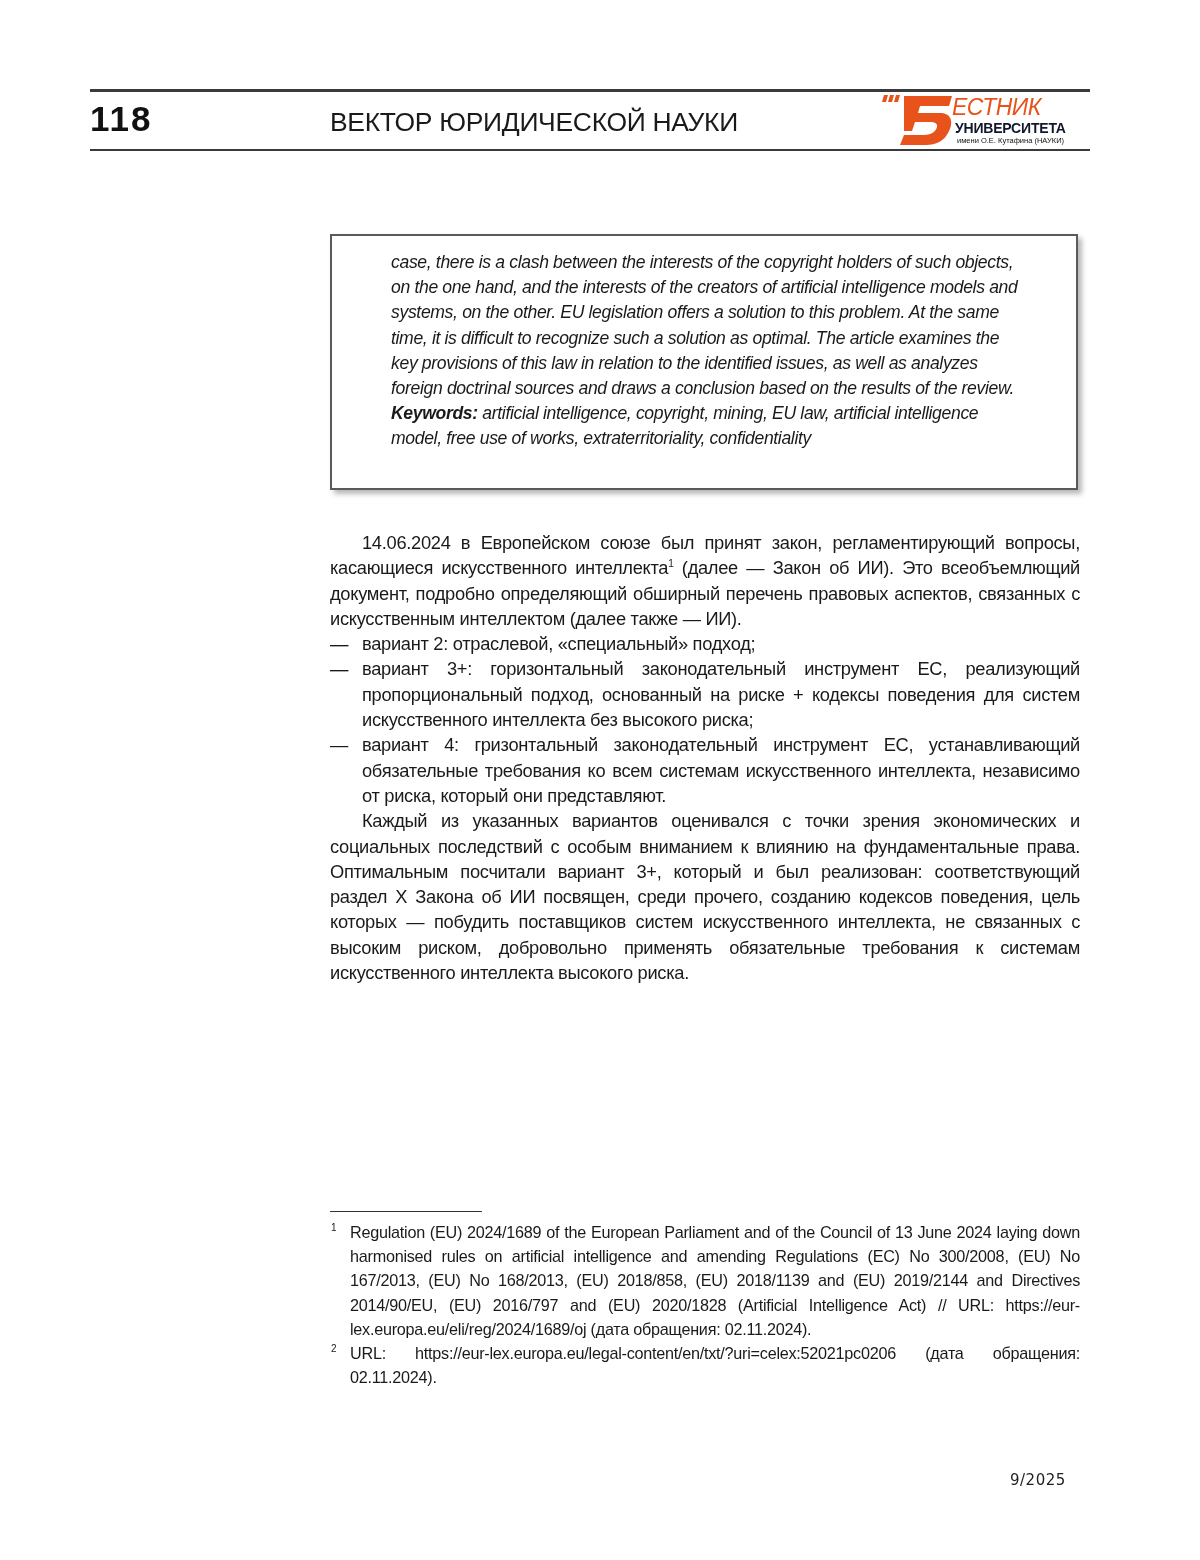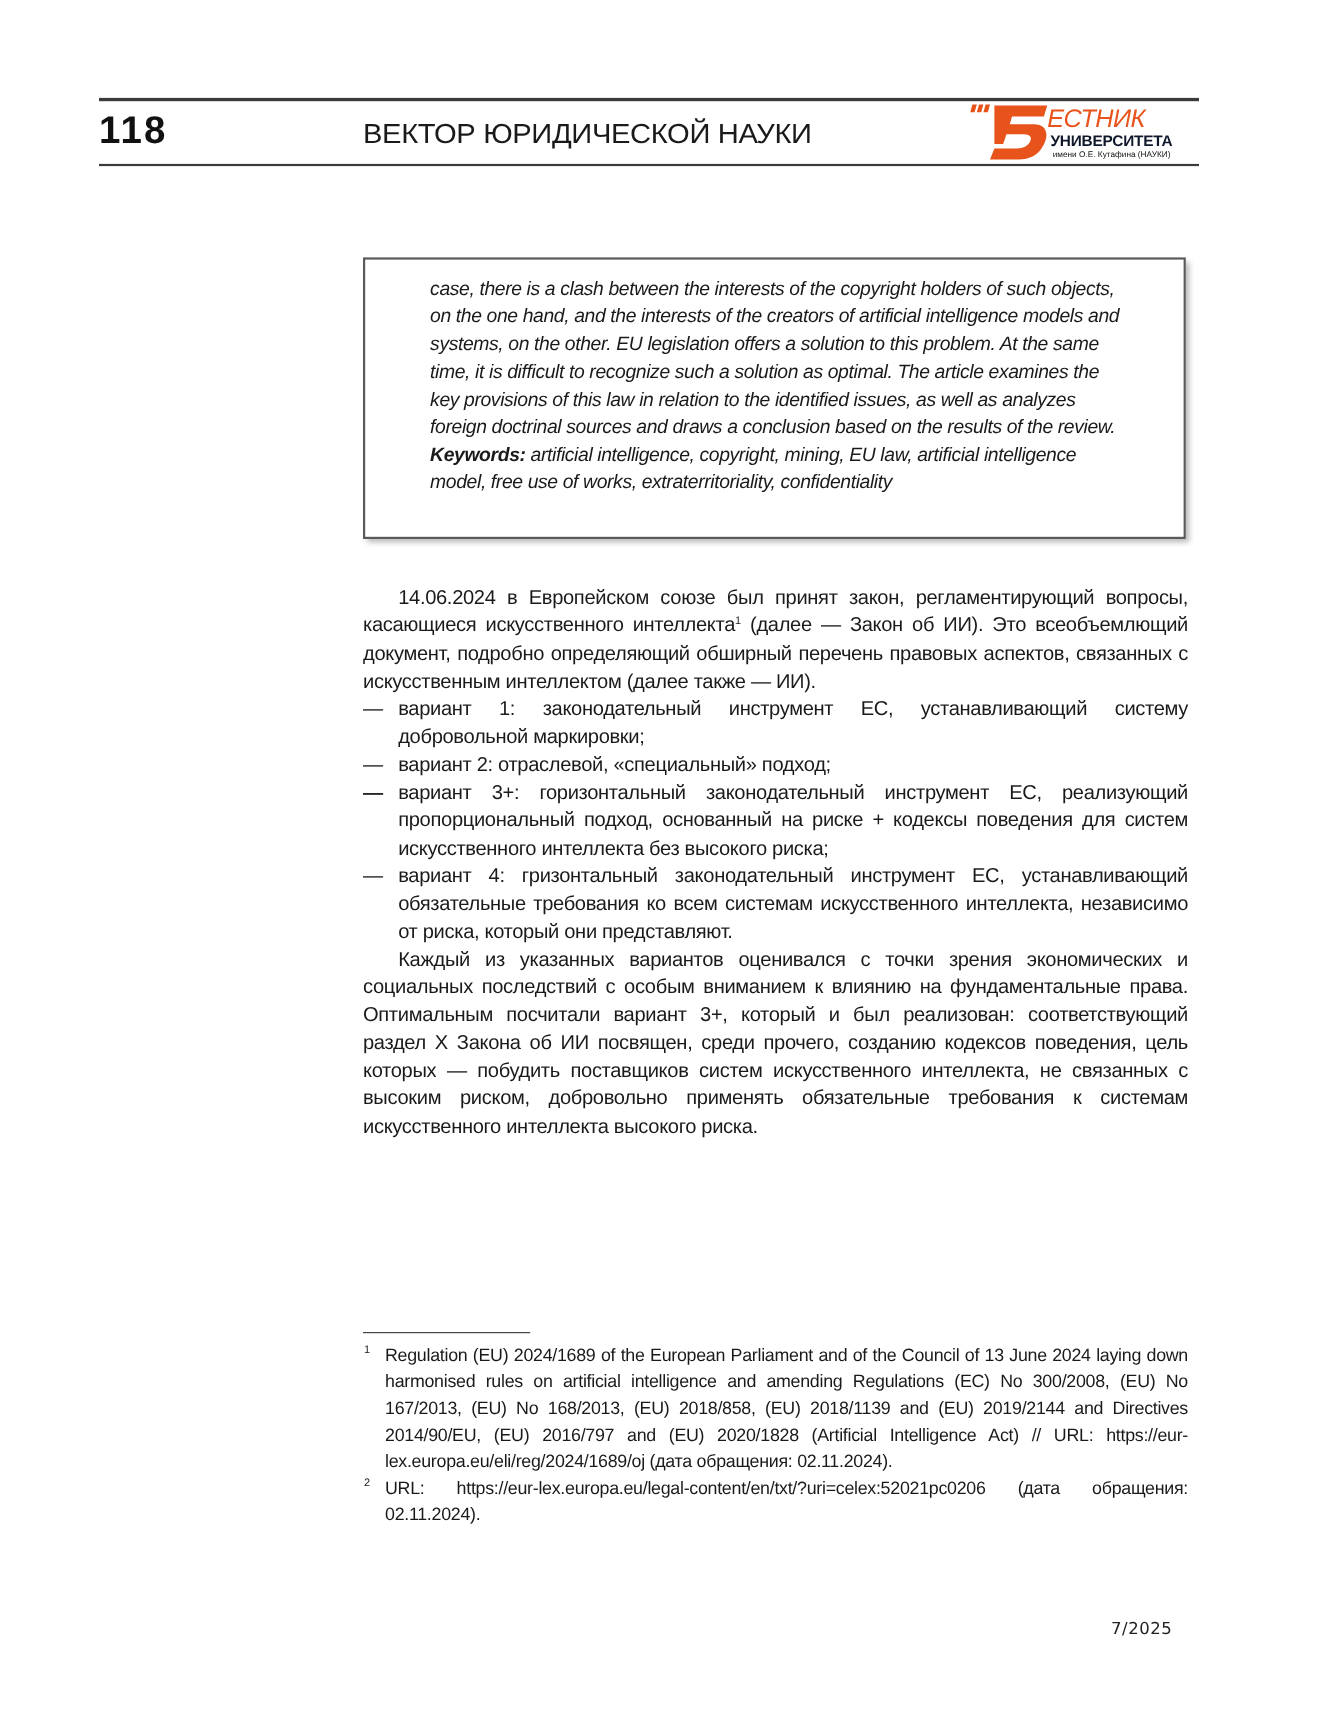--- a/index.html
+++ b/index.html
@@ -105,34 +105,34 @@
 <div class="abstract-box">
   <div class="abstract-text">
     <p>case, there is a clash between the interests of the copyright holders of such objects, on the one hand, and the interests of the creators of artificial intelligence models and systems, on the other. EU legislation offers a solution to this problem. At the same time, it is difficult to recognize such a solution as optimal. The article examines the key provisions of this law in relation to the identified issues, as well as analyzes foreign doctrinal sources and draws a conclusion based on the results of the review.</p>
     <p><span class="kw-label">Keywords:</span> <span>artificial intelligence, copyright, mining, EU law, artificial intelligence model, free use of works, extraterritoriality, confidentiality</span></p>
   </div>
 </div>
 
 <div class="body-text">
   <p class="indent"><span>14.06.2024 в Европейском союзе был принят закон, регламентирующий вопросы, касающиеся искусственного интеллекта</span><sup>1</sup><span> (далее — Закон об ИИ). Это всеобъемлющий документ, подробно определяющий обширный перечень правовых аспектов, связанных с искусственным интеллектом (далее также — ИИ).</span></p>
   <ul>
-    <li><span class="dash">—</span><span>вариант 1: законодательный инструмент ЕС, устанавливающий систему добровольной маркировки;</span></li>
+    <li><span class="dash">—</span></li>
     <li><span class="dash">—</span><span>вариант 2: отраслевой, «специальный» подход;</span></li>
     <li><span class="dash">—</span></li>
     <li><span class="dash">—</span><span>вариант 3+: горизонтальный законодательный инструмент ЕС, реализующий пропорциональный подход, основанный на риске + кодексы поведения для систем искусственного интеллекта без высокого риска;</span></li>
     <li><span class="dash">—</span><span>вариант 4: гризонтальный законодательный инструмент ЕС, устанавливающий обязательные требования ко всем системам искусственного интеллекта, независимо от риска, который они представляют.</span></li>
   </ul>
   <p class="indent">Каждый из указанных вариантов оценивался с точки зрения экономических и социальных последствий с особым вниманием к влиянию на фундаментальные права. Оптимальным посчитали вариант 3+, который и был реализован: соответствующий раздел X Закона об ИИ посвящен, среди прочего, созданию кодексов поведения, цель которых — побудить поставщиков систем искусственного интеллекта, не связанных с высоким риском, добровольно применять обязательные требования к системам искусственного интеллекта высокого риска.</p>
 </div>
 
 <div class="fn-rule"></div>
 <div class="footnotes">
   <div class="fn">
     <span class="fn-num">1</span>
     <span>Regulation (EU) 2024/1689 of the European Parliament and of the Council of 13 June 2024 laying down harmonised rules on artificial intelligence and amending Regulations (EC) No 300/2008, (EU) No 167/2013, (EU) No 168/2013, (EU) 2018/858, (EU) 2018/1139 and (EU) 2019/2144 and Directives 2014/90/EU, (EU) 2016/797 and (EU) 2020/1828 (Artificial Intelligence Act) // URL: https://eur-lex.europa.eu/eli/reg/2024/1689/oj (дата обращения: 02.11.2024).</span>
   </div>
   <div class="fn">
     <span class="fn-num">2</span>
     <span>URL: https://eur-lex.europa.eu/legal-content/en/txt/?uri=celex:52021pc0206 (дата обращения: 02.11.2024).</span>
   </div>
 </div>
 
-<div class="issue">7/2025</div>
+<div class="issue">9/2025</div>
 
 </body></html>

